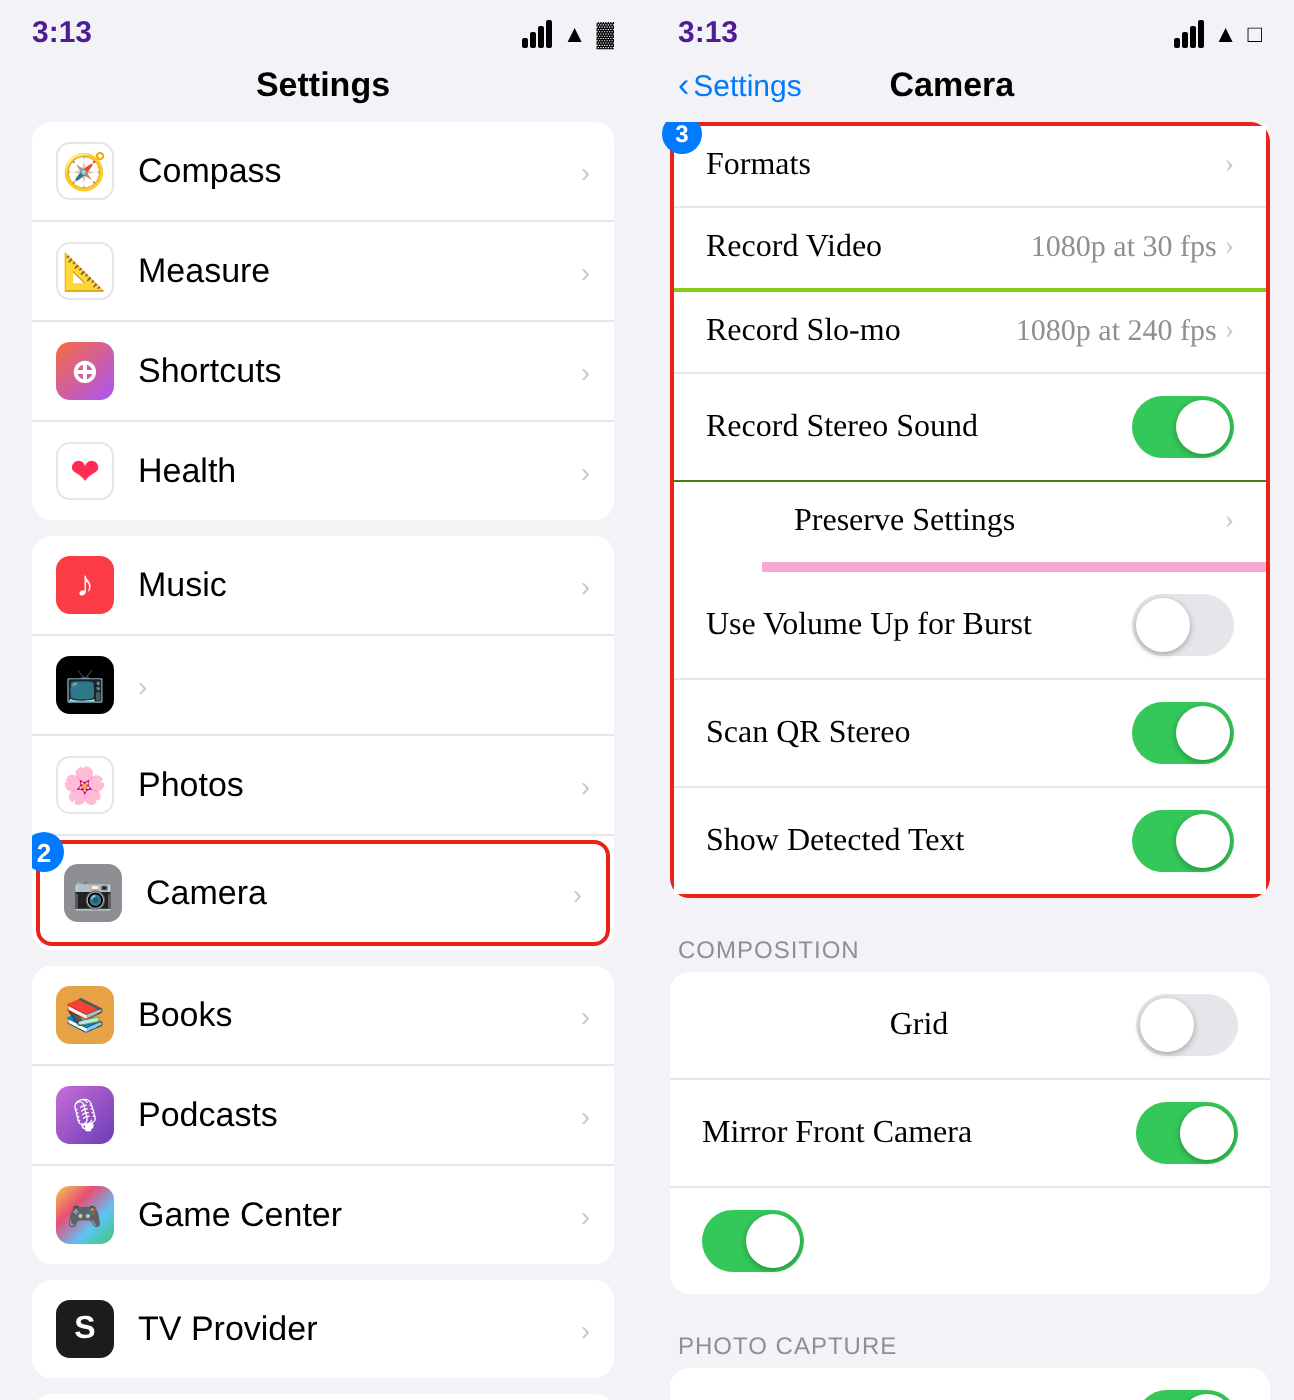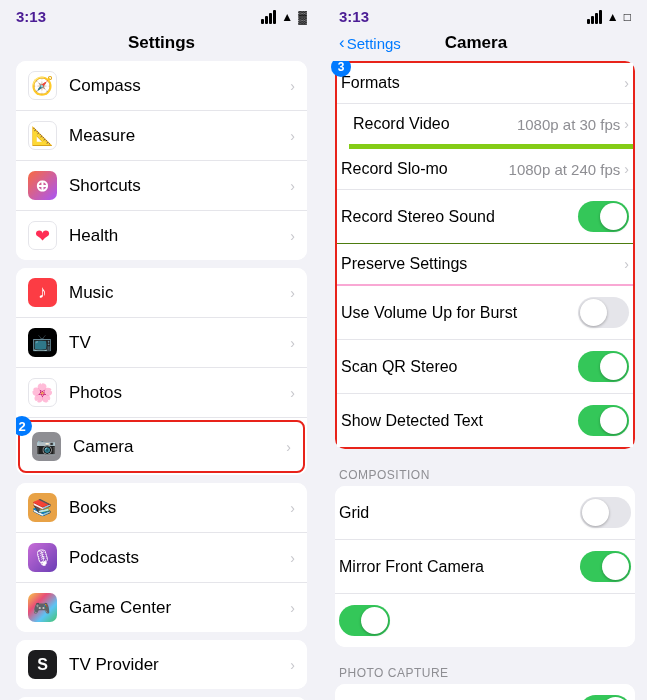--- a/index.html
+++ b/index.html
@@ -176,24 +176,25 @@
     
     .camera-section {
       background: #fff;
       border-radius: 10px;
       margin: 0 12px 6px;
       overflow: hidden;
     }
     .camera-row {
       display: flex;
       align-items: center;
-      padding: 11px 4px;
+      padding: 11px 16px;
       border-bottom: 1px solid #e5e5ea;
       background: #fff;
       position: relative;
+      font-family: Liberation Serif, serif;
     }
     .camera-row:last-child {
       border-bottom: none;
     }
     .camera-row-label {
       flex: 1;
       font-size: 16px;
       color: #000;
     }
     .camera-row-value {
@@ -312,21 +313,20 @@
     </div>
 
     <div class="settings-section">
       <div class="settings-row">
         <div class="app-icon" style="background:#fc3c44;font-size:18px;color:#fff;">♪</div>
         <span class="row-label">Music</span>
         <span class="chevron">›</span>
       </div>
       <div class="settings-row">
         <div class="app-icon" style="background:#000;font-size:16px;color:#fff;">📺</div>
-        <span class="row-label">TV</span>
         <span class="chevron">›</span>
       </div>
       <div class="settings-row">
         <div class="app-icon" style="background:#fff;border:1px solid #e5e5ea;font-size:18px;">🌸</div>
         <span class="row-label">Photos</span>
         <span class="chevron">›</span>
       </div>
 
       <div style="position:relative;">
         <div class="badge">2</div>
@@ -402,37 +402,37 @@
   <div class="scroll-content">
 
     <div style="position:relative;margin:0 12px 6px;">
       <div class="row-badge" style="position:absolute;left:-4px;top:-4px;z-index:10;width:20px;height:20px;border-radius:50%;background:#007aff;color:#fff;font-size:12px;font-weight:700;display:flex;align-items:center;justify-content:center;">3</div>
       <div style="background:#fff;border-radius:10px;overflow:visible;border:2px solid #e8231a;">
 
         <div class="camera-row" style="border-bottom:1px solid #e5e5ea;">
           <span class="camera-row-label">Formats</span>
           <span class="chevron">›</span>
         </div>
-        <div class="camera-row" style="border-bottom:5px solid #84cc16;margin-left:12px;">
+        <div class="camera-row" style="border-bottom:2px solid #84cc16;">
           <span class="camera-row-label">Record Video</span>
           <span class="camera-row-value">1080p at 30 fps</span>
           <span class="chevron">›</span>
         </div>
         <div class="camera-row" style="border-bottom:1px solid #e5e5ea;">
           <span class="camera-row-label">Record Slo-mo</span>
           <span class="camera-row-value">1080p at 240 fps</span>
           <span class="chevron">›</span>
         </div>
         <div class="camera-row" style="border-bottom:1px solid #4d7c0f;">
           <span class="camera-row-label">Record Stereo Sound</span>
           <div class="toggle on">
               <div class="toggle-knob"></div>
             </div>
         </div>
-        <div class="camera-row" style="border-bottom:2px solid #f9a8d4;">
+        <div class="camera-row" style="border-bottom:5px solid #f9a8d4;margin-left:44px;">
           <span class="camera-row-label">Preserve Settings</span>
           <span class="chevron">›</span>
         </div>
         <div class="camera-row" style="border-bottom:1px solid #e5e5ea;">
           <span class="camera-row-label">Use Volume Up for Burst</span>
           <div class="toggle off">
               <div class="toggle-knob"></div>
             </div>
         </div>
         <div class="camera-row" style="border-bottom:1px solid #e5e5ea;">
@@ -445,21 +445,21 @@
           <span class="camera-row-label">Show Detected Text</span>
           <div class="toggle on">
               <div class="toggle-knob"></div>
             </div>
         </div>
       </div>
     </div>
 
     <div class="section-label">COMPOSITION</div>
     <div class="camera-section">
-      <div class="camera-row" style="border-bottom:1px solid #e5e5ea;">
+      <div class="camera-row" style="border-bottom:1px solid #e5e5ea;text-align:center;">
         <span class="camera-row-label">Grid</span>
         <div class="toggle off">
             <div class="toggle-knob"></div>
           </div>
       </div>
       <div class="camera-row" style="border-bottom:1px solid #e5e5ea;">
         <span class="camera-row-label">Mirror Front Camera</span>
         <div class="toggle on">
             <div class="toggle-knob"></div>
           </div>

